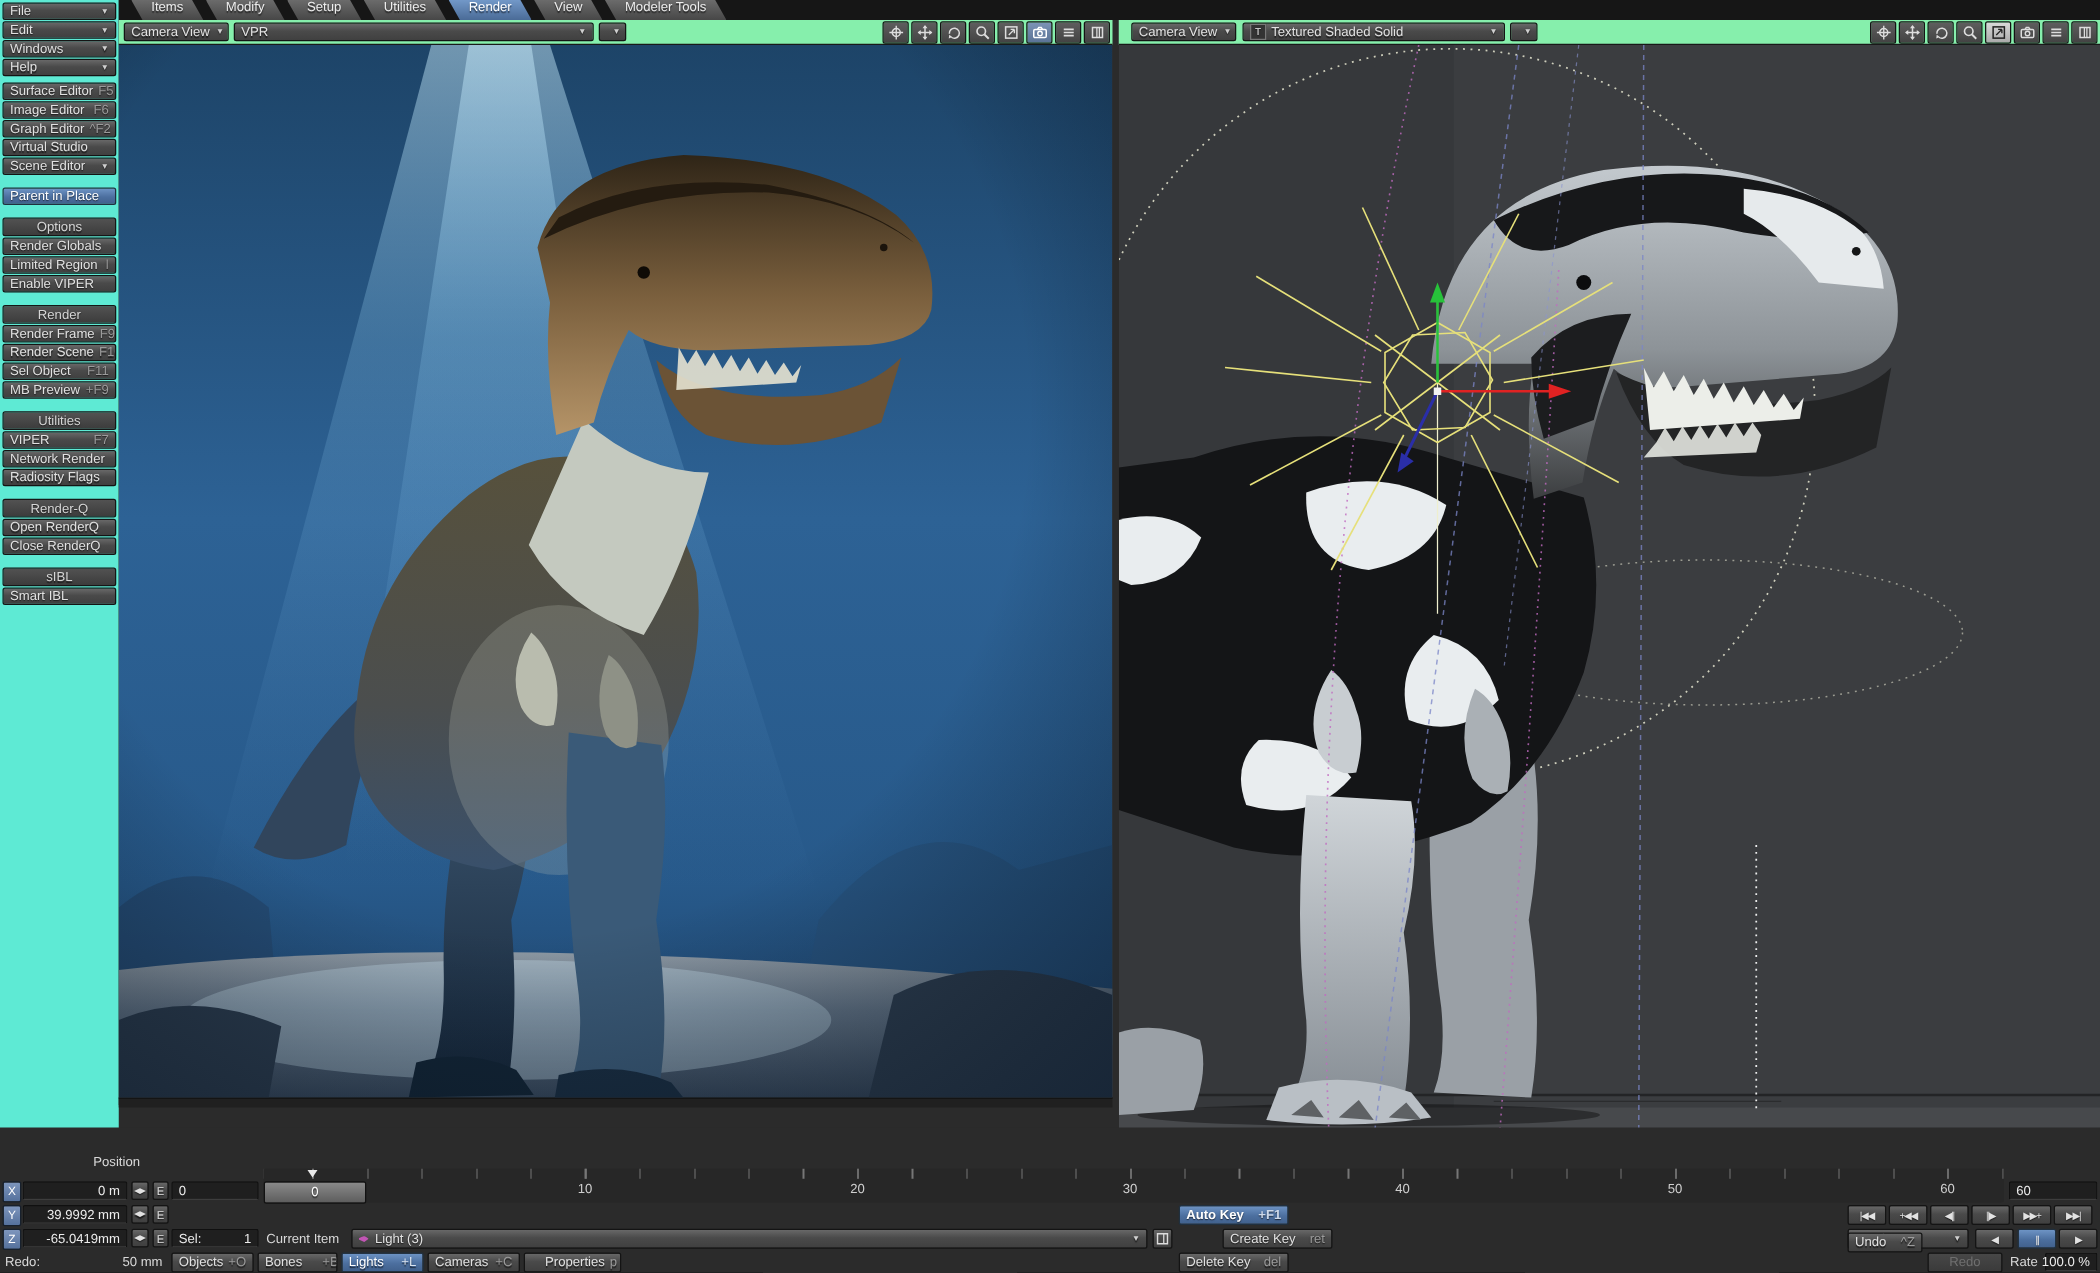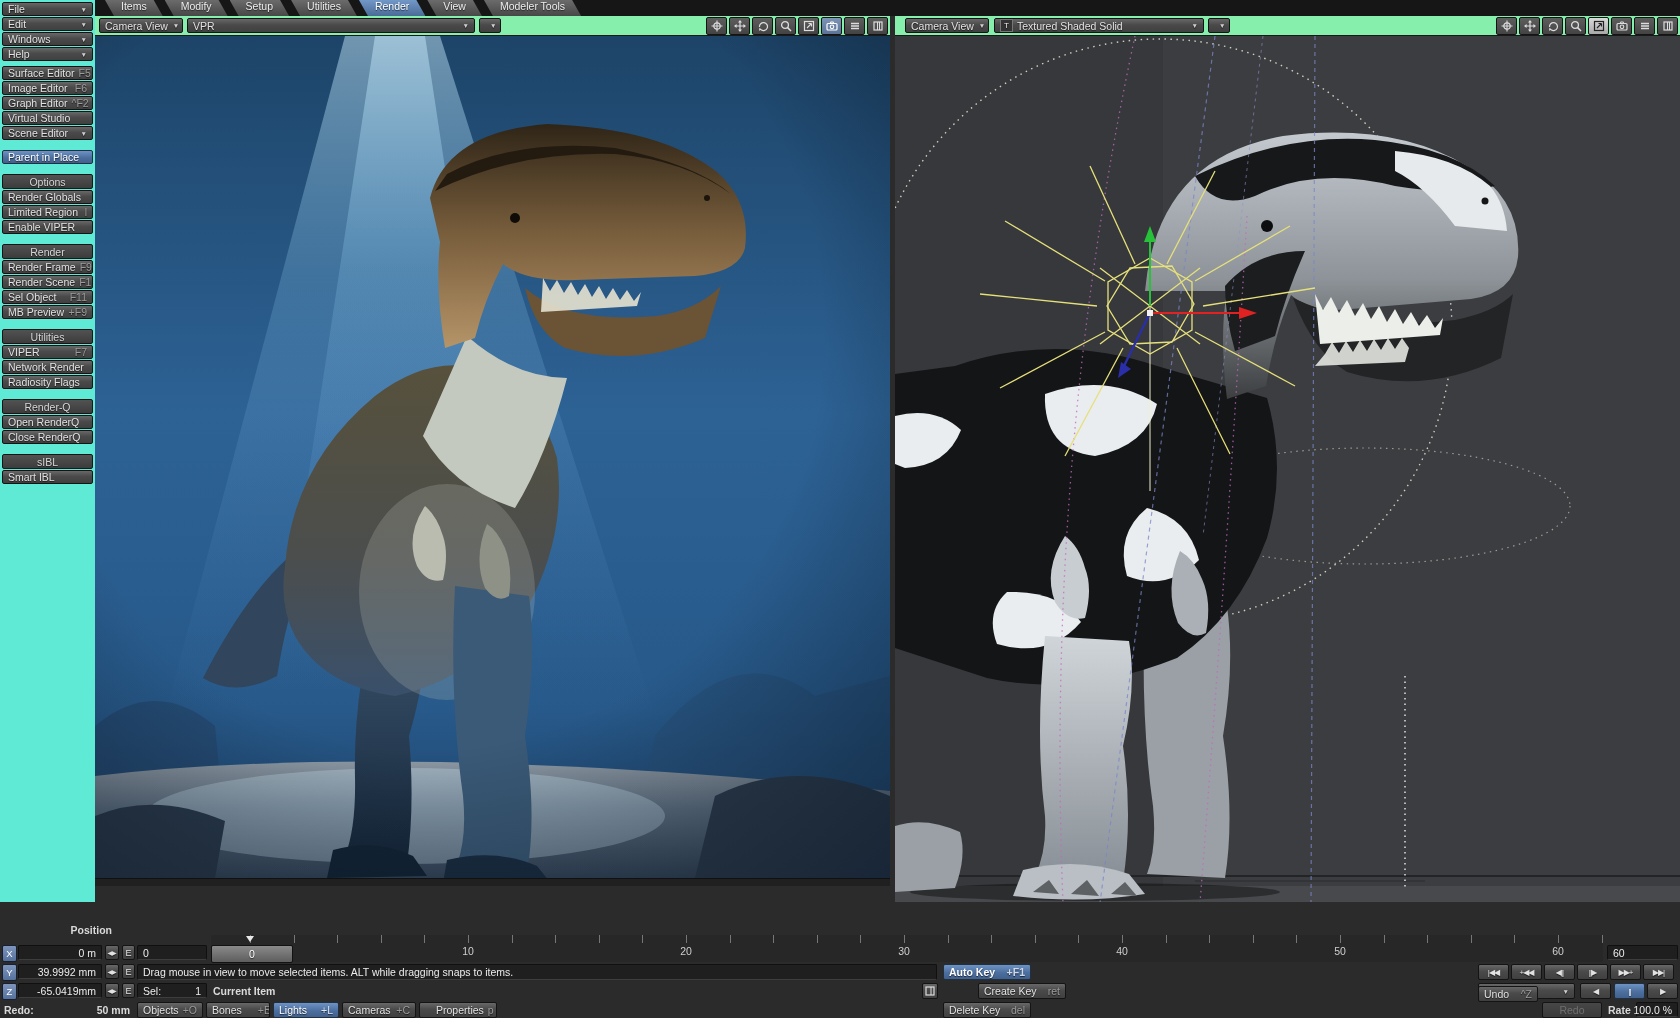--- a/index.html
+++ b/index.html
@@ -54,21 +54,21 @@
   .ruler .ticks{position:absolute;left:0;top:0;width:100%;height:8px;
      background-image:repeating-linear-gradient(90deg,#767676 0 1px,transparent 1px 43.6px),
                       repeating-linear-gradient(90deg,#9a9a9a 0 1px,transparent 1px 218px);
      background-position:39px 0,39px 0;}
   .ruler .tl{position:absolute;top:10px;width:30px;margin-left:-15px;text-align:center;color:#cfcfcf;}
   .handle{position:absolute;left:0;top:10px;width:80px;height:16px;border:1px solid #121212;border-radius:2px;
           background:linear-gradient(#8a8a8a,#5d5d5d);display:flex;align-items:center;justify-content:center;
           color:#fff;text-shadow:0 1px 1px rgba(0,0,0,.6);}
   .tri{position:absolute;left:35px;top:1px;width:0;height:0;border-left:4px solid transparent;
        border-right:4px solid transparent;border-top:6px solid #e8e8e8;}
-  .lbl{color:#d9d9d9;font-weight:bold;}
+  .lbl{color:#d9d9d9;}
   .mini-ic{width:8px;height:5px;background:#c255b5;clip-path:polygon(0 40%,55% 0,100% 50%,55% 100%,0 60%);margin-right:5px;}
   .transport{position:absolute;display:flex;gap:2px;}
   .tbtn{width:31px;height:16px;font-size:8px;justify-content:center;padding:0;letter-spacing:-1px;}
   .btn.disabled{background:linear-gradient(#474747,#3a3a3a);color:#6f6f6f;text-shadow:none;}
 </style>
 </head>
 <body>
 
 <div class="app">
 
@@ -503,21 +503,20 @@
       <span class="tl" style="left:1347px;">60</span>
       <div class="tri"></div>
       <div class="handle">0</div>
     </div>
     <div class="abs inset" style="left:1607px;top:43px;width:71px;height:15px;">60</div>
 
     <div class="abs axbox" style="left:2px;top:62px;">Y</div>
     <div class="abs inset" style="left:18px;top:62px;width:84px;height:15px;justify-content:flex-end;">39.9992 mm</div>
     <div class="abs btn nudge" style="left:105px;top:62px;">◀▶</div>
     <div class="abs btn ebtn" style="left:122px;top:62px;">E</div>
-    <div class="abs inset" style="left:137px;top:62px;width:800px;height:16px;">Drag mouse in view to move selected items. ALT while dragging snaps to items.</div>
     <div class="abs btn blue" style="left:943px;top:62px;width:88px;height:16px;font-weight:bold;">
         <span>Auto Key</span>
         <span class="key" style="color:#cdd9ea">+F1</span>
       </div>
     <div class="abs transport" style="left:1478px;top:62px;">
       <div class="btn tbtn">|◀◀</div>
       <div class="btn tbtn">+◀◀</div>
       <div class="btn tbtn">◀||</div>
       <div class="btn tbtn">||▶</div>
       <div class="btn tbtn">▶▶+</div>
@@ -526,20 +525,24 @@
 
     <div class="abs axbox" style="left:2px;top:81px;">Z</div>
     <div class="abs inset" style="left:18px;top:81px;width:84px;height:15px;justify-content:flex-end;">-65.0419mm</div>
     <div class="abs btn nudge" style="left:105px;top:81px;">◀▶</div>
     <div class="abs btn ebtn" style="left:122px;top:81px;">E</div>
     <div class="abs inset" style="left:137px;top:81px;width:70px;height:15px;">
         <span>Sel:</span>
         <span style="margin-left:auto">1</span>
       </div>
     <div class="abs lbl" style="left:213px;top:83px;">Current Item</div>
+    <div class="abs btn dd" style="left:281px;top:81px;width:637px;height:16px;">
+        <span class="mini-ic"></span>
+        <span>Light (3)</span>
+      </div>
     <div class="abs btn" style="left:922px;top:81px;width:16px;height:16px;padding:0;justify-content:center;">
         <svg width="10" height="10">
           <rect x="1" y="1" width="8" height="8" fill="none" stroke="#ddd" stroke-width="1.2"></rect>
           <path d="M6 1v8" stroke="#ddd" stroke-width="1"></path>
         </svg>
       </div>
     <div class="abs btn" style="left:978px;top:81px;width:88px;height:16px;">
         <span>Create Key</span>
         <span class="key">ret</span>
       </div>

